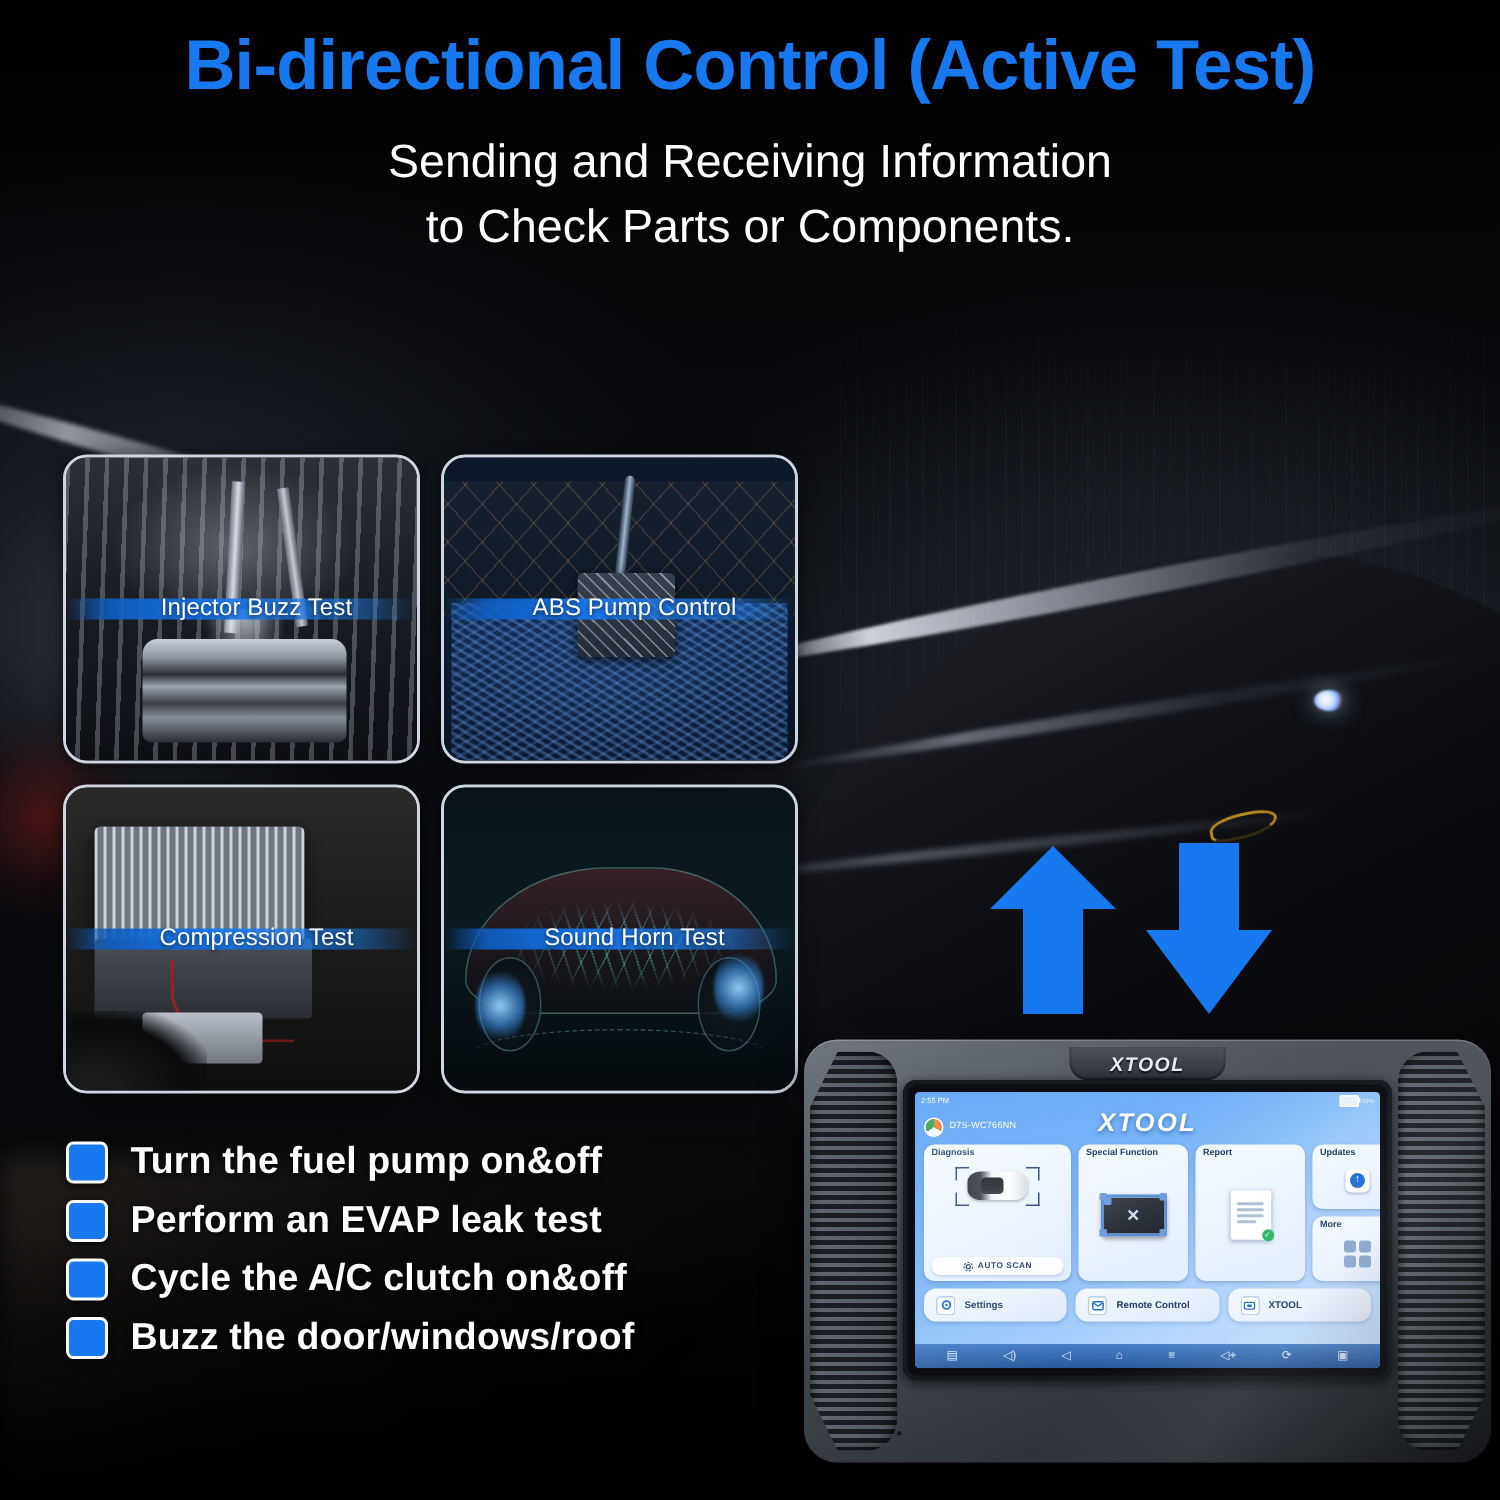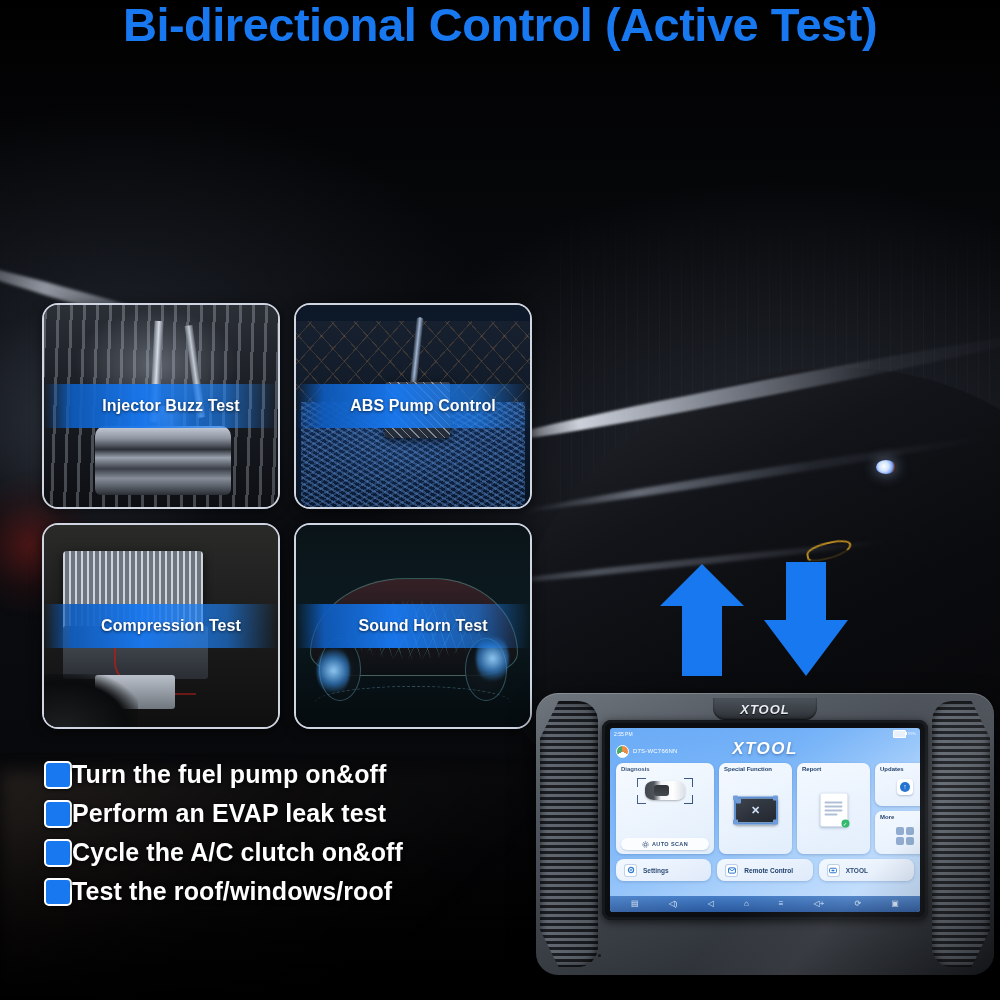--- a/index.html
+++ b/index.html
@@ -47,34 +47,34 @@
     border-radius:50%;transform:rotate(16deg);filter:blur(1.4px);}
   .left-red{position:absolute;left:-30px;top:470px;width:120px;height:150px;border-radius:50%;
     background:radial-gradient(circle at 50% 50%,rgba(150,30,25,.45) 0%,rgba(70,14,12,.22) 45%,rgba(0,0,0,0) 75%);filter:blur(2px);}
   .floor-sheen{position:absolute;left:0;top:770px;width:560px;height:230px;
     background:linear-gradient(135deg,rgba(92,78,64,.30) 0%,rgba(48,40,33,.16) 40%,rgba(0,0,0,0) 75%);filter:blur(8px);}
   .bot-vignette{position:absolute;left:0;bottom:0;width:1000px;height:180px;
     background:linear-gradient(0deg,rgba(0,0,0,.95) 0%,rgba(0,0,0,0) 100%);}
 
   
   .header{position:absolute;left:0;top:0;width:1000px;height:200px;z-index:20;text-align:center;}
-  .title{margin:0;color:#1878f0;font-size:47px;font-weight:bold;
+  .title{margin:0;padding-top:18px;color:#1878f0;font-size:47px;font-weight:bold;
     letter-spacing:-0.5px;line-height:1.05;white-space:nowrap;}
   .subtitle{margin:0;padding-top:20px;color:#ffffff;font-size:31px;font-weight:400;line-height:1.38;}
 
   
   .cards{position:absolute;left:42px;top:303px;width:490px;height:440px;z-index:20;
     display:grid;grid-template-columns:238px 238px;grid-template-rows:206px 206px;gap:14px;}
   .card{position:relative;border:2px solid #cfd6e2;border-radius:16px;overflow:hidden;
     box-shadow:0 2px 12px rgba(0,0,0,.6);}
   .card .art{position:absolute;inset:0;}
   .badge{position:absolute;left:0;right:0;top:50%;transform:translateY(-50%);
-    height:44px;display:flex;align-items:center;justify-content:center;
+    height:14px;display:flex;align-items:center;justify-content:center;
     background:linear-gradient(90deg,rgba(8,70,150,.0) 0%,rgba(14,92,190,.92) 12%,rgba(24,120,240,.96) 42%,rgba(30,130,245,.62) 78%,rgba(30,130,245,0) 100%);
-    color:#fff;font-size:16px;font-weight:bold;letter-spacing:.1px;
+    color:#fff;font-size:16px;font-weight:normal;letter-spacing:.1px;
     text-shadow:0 1px 3px rgba(0,0,0,.65);padding-left:20px;}
   
   .art-injector{background:
       repeating-linear-gradient(92deg,rgba(196,204,216,.30) 0px,rgba(196,204,216,.30) 3px,rgba(0,0,0,0) 3px,rgba(0,0,0,0) 13px),
       radial-gradient(ellipse 50% 40% at 48% 30%,rgba(190,200,214,.38) 0%,rgba(0,0,0,0) 70%),
       linear-gradient(180deg,#2b2f36 0%,#1a1d23 45%,#0d0f13 100%);}
   .art-injector .piston{position:absolute;left:22%;bottom:6%;width:58%;height:34%;border-radius:10px 10px 6px 6px;
     background:linear-gradient(180deg,#c8cfda 0%,#8e95a1 18%,#2c3037 34%,#9aa2ae 46%,#3a3f47 62%,#868d99 76%,#2a2e34 100%);}
   .art-injector .rod{position:absolute;left:46%;top:8%;width:9px;height:50%;
     background:linear-gradient(90deg,#6f7681,#d6dce6,#5d636d);transform:rotate(3deg);}
@@ -132,21 +132,21 @@
     background:radial-gradient(circle,rgba(150,210,255,.95) 0%,rgba(60,150,240,.6) 45%,rgba(20,90,200,0) 78%);filter:blur(1px);}
   .art-horn .burst.l{left:9%;bottom:16%;} .art-horn .burst.r{right:9%;bottom:22%;}
   .art-horn .floorarc{position:absolute;left:8%;bottom:4%;width:84%;height:16%;
     border-top:1px dashed rgba(120,190,220,.35);border-radius:50%;}
 
   
   .bullets{position:absolute;left:44px;top:760px;width:470px;z-index:20;}
   .bullet{display:flex;align-items:center;margin-bottom:10px;}
   .chk{width:24px;height:24px;border-radius:5px;background:#1878f0;border:2px solid #ffffff;
     flex:0 0 auto;box-shadow:0 1px 4px rgba(0,0,0,.7);}
-  .btxt{color:#fff;font-size:25px;font-weight:bold;letter-spacing:.1px;
+  .btxt{margin-left:15px;color:#fff;font-size:25px;font-weight:bold;letter-spacing:.1px;
     text-shadow:0 1px 4px rgba(0,0,0,.9);}
 
   
   .arrows{position:absolute;left:660px;top:560px;width:210px;height:120px;z-index:20;}
 
   
   .tablet{position:absolute;left:536px;top:693px;width:458px;height:282px;z-index:25;}
   .tab-body{position:absolute;inset:0;border-radius:22px;
     background:linear-gradient(160deg,#70767e 0%,#565c64 22%,#3e434a 52%,#2a2e34 82%,#1d2025 100%);
     box-shadow:0 10px 26px rgba(0,0,0,.85), inset 0 1px 0 rgba(255,255,255,.2);}
@@ -262,20 +262,24 @@
   <div class="car-high1"></div>
   <div class="car-high2"></div>
   <div class="car-high3"></div>
   <div class="headlight"></div>
   <div class="amber"></div>
   <div class="floor-sheen"></div>
   <div class="bot-vignette"></div>
 
   <div class="header">
     <h1 class="title">Bi-directional Control (Active Test)</h1>
+    <p class="subtitle">
+      <span>Sending and Receiving Information</span><br>
+      <span>to Check Parts or Components.</span>
+    </p>
   </div>
 
   <div class="cards">
 
     <div class="card">
       <div class="art art-injector">
         <div class="rod"></div>
           <div class="rod2"></div>
         <div class="spray"></div>
           <div class="piston"></div>
@@ -326,21 +330,21 @@
     <div class="bullet">
       <div class="chk"></div>
       <div class="btxt">Perform an EVAP leak test</div>
     </div>
     <div class="bullet">
       <div class="chk"></div>
       <div class="btxt">Cycle the A/C clutch on&amp;off</div>
     </div>
     <div class="bullet">
       <div class="chk"></div>
-      <div class="btxt">Test the roof/windows/roof</div>
+      <div class="btxt">Buzz the door/windows/roof</div>
     </div>
   </div>
 
   <div class="arrows">
     <svg width="210" height="120" viewBox="0 0 210 120">
       <g>
         <polygon points="42,4 84,46 62,46 62,116 22,116 22,46 0,46" fill="#1878f0"></polygon>
       </g>
       <g>
         <polygon points="146,116 104,60 126,60 126,2 166,2 166,60 188,60" fill="#1878f0"></polygon>

